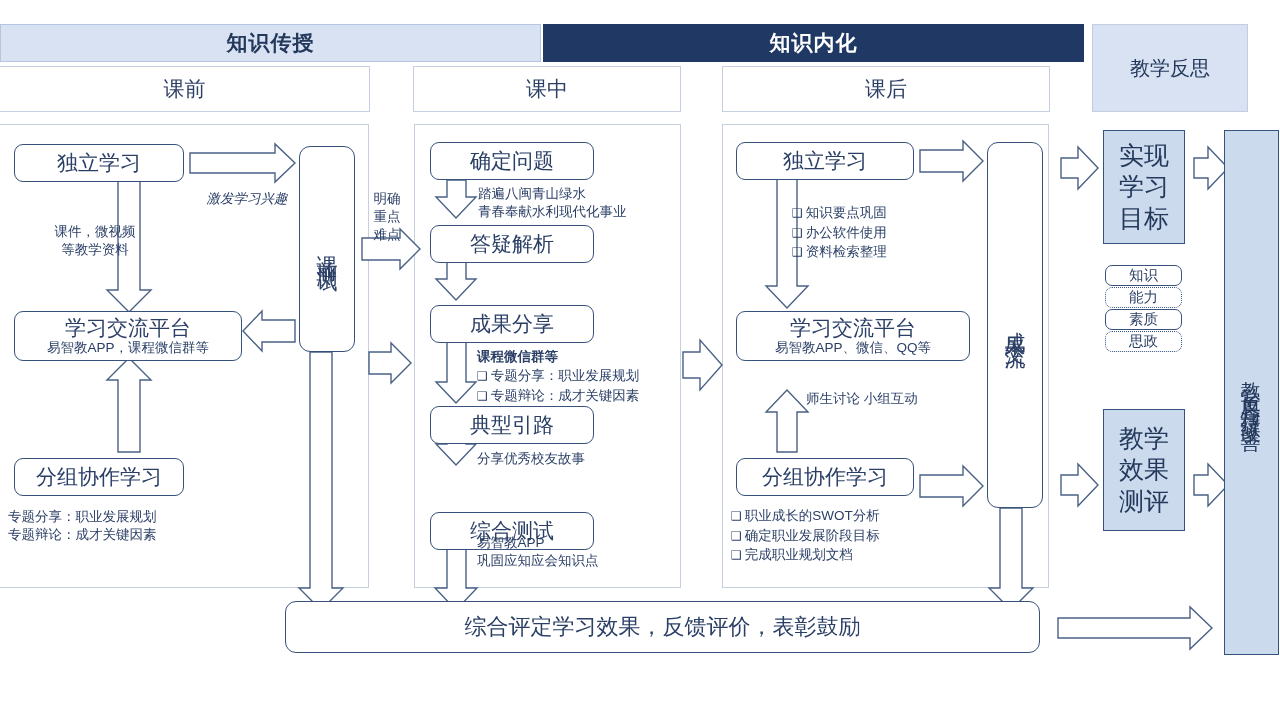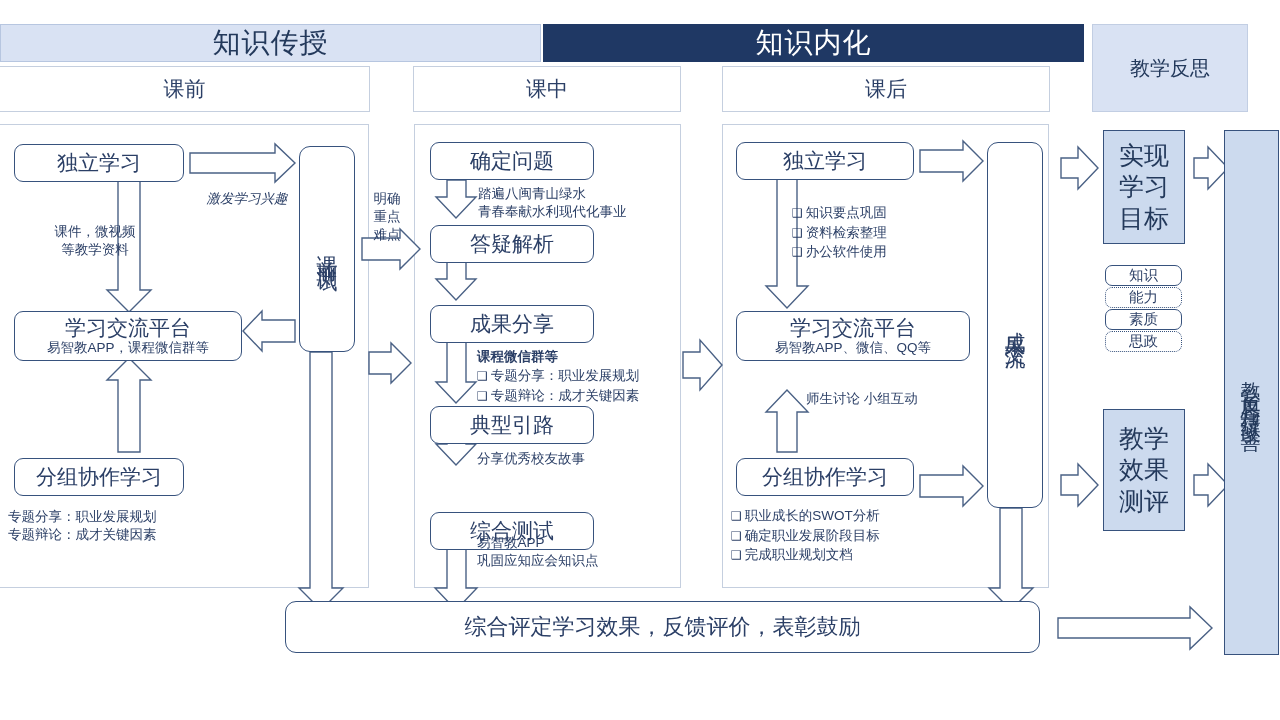--- a/index.html
+++ b/index.html
@@ -10,21 +10,21 @@
     color:#2b3f66;
   }
   #stage{position:relative;width:1280px;height:720px;}
 
   
   .abs{position:absolute;box-sizing:border-box;}
 
   
   .banner{
     display:flex;align-items:center;justify-content:center;
-    font-weight:normal;font-size:28px;letter-spacing:1px;
+    font-weight:bold;font-size:21px;letter-spacing:1px;
   }
   .banner-light{background:#d9e2f3;color:#23395b;border:1px solid #b7c6e0;}
   .banner-dark{background:#1f3864;color:#ffffff;}
 
   
   .phase-head{
     background:#ffffff;border:1px solid #c5cfdf;
     display:flex;align-items:center;justify-content:center;
     font-size:21px;color:#2b3f66;
   }
@@ -201,22 +201,22 @@
     <span class="t1">综合测试</span>
   </div>
   <div class="abs cap" style="left:477px;top:534px;width:200px;">易智教APP
 巩固应知应会知识点</div>
 
   <div class="abs node" style="left:736px;top:142px;width:178px;height:38px;">
     <span class="t1">独立学习</span>
   </div>
   <div class="abs chk" style="left:792px;top:203px;width:190px;">
     <div><span class="bx">❑</span><span>知识要点巩固</span></div>
+    <div><span class="bx">❑</span><span>办公软件使用</span></div>
     <div><span class="bx">❑</span><span>资料检索整理</span></div>
-    <div><span class="bx">❑</span><span>办公软件使用</span></div>
   </div>
 
   <div class="abs node" style="left:736px;top:311px;width:234px;height:50px;">
     <span class="t1">学习交流平台</span>
     <span class="t2">易智教APP、微信、QQ等</span>
   </div>
   <div class="abs cap" style="left:806px;top:390px;width:200px;">师生讨论  小组互动</div>
 
   <div class="abs node" style="left:736px;top:458px;width:178px;height:38px;">
     <span class="t1">分组协作学习</span>

